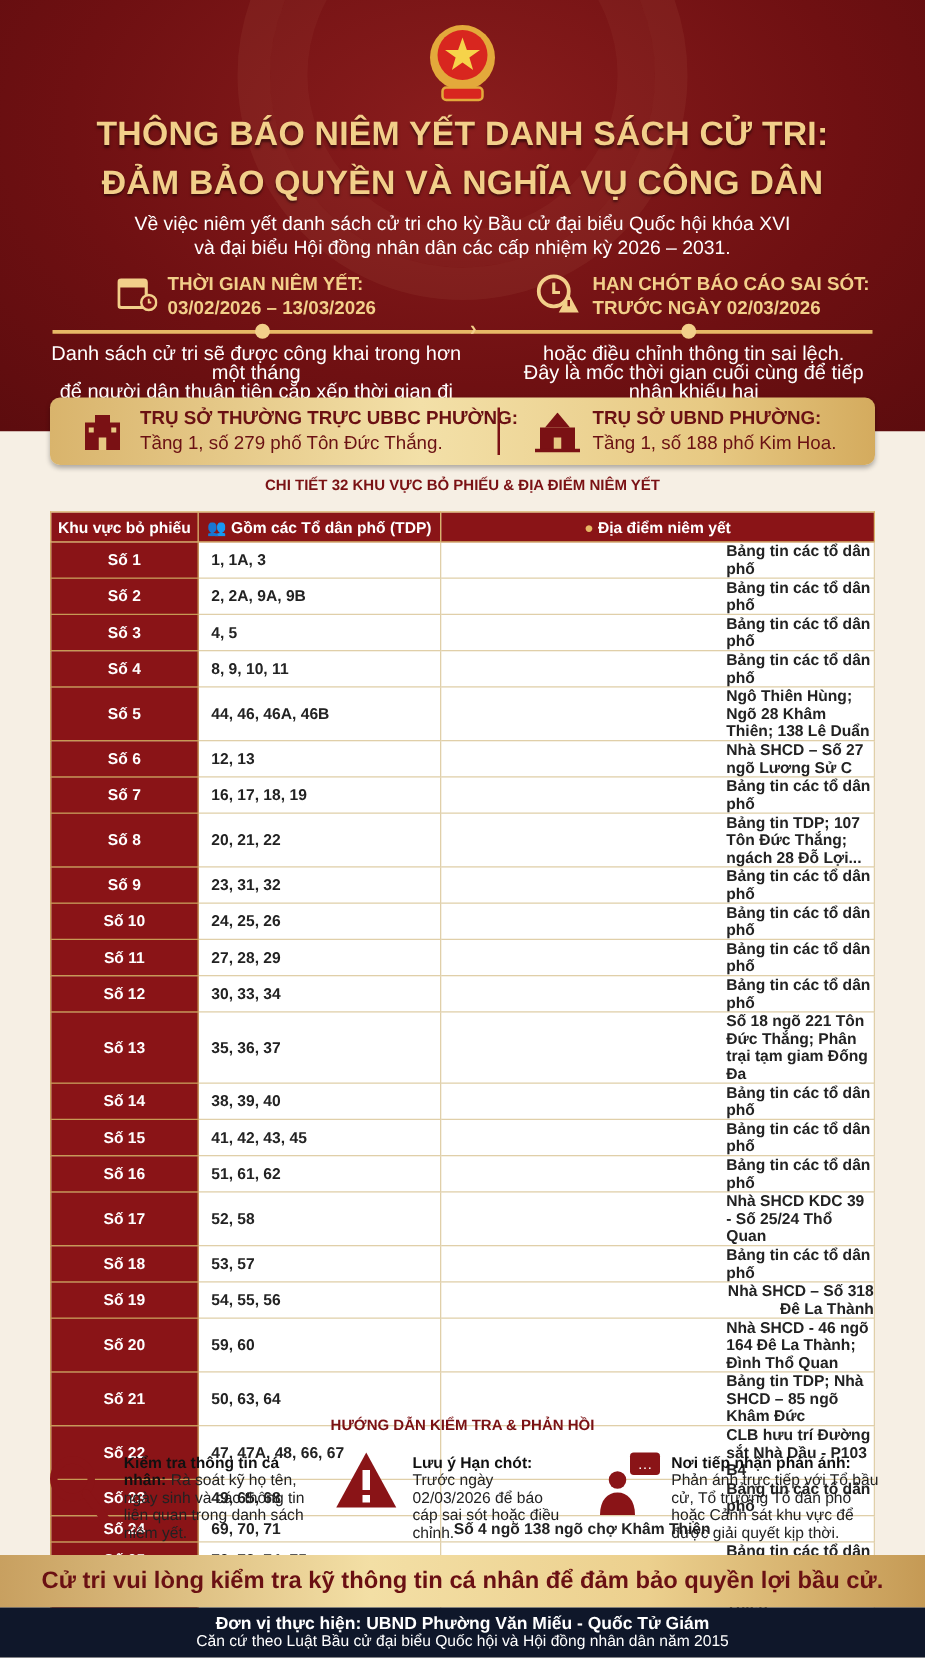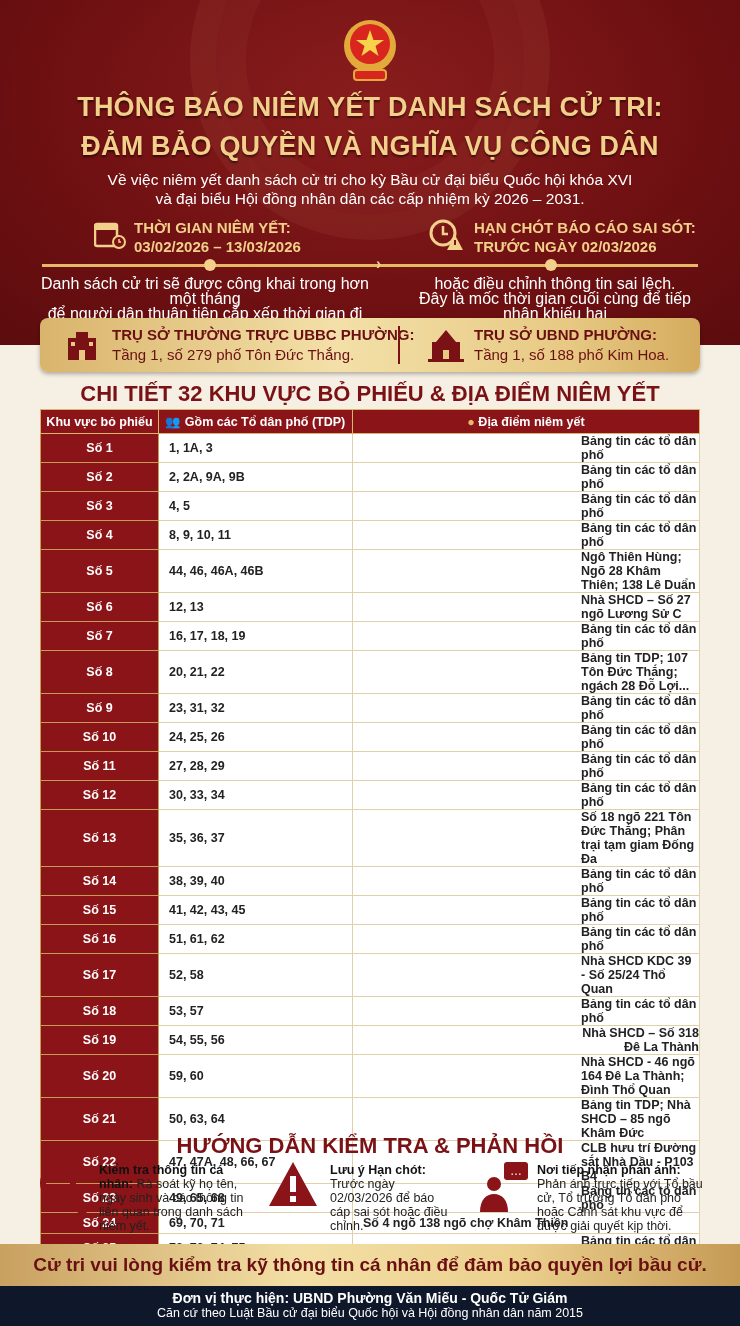--- a/index.html
+++ b/index.html
@@ -10,21 +10,21 @@
 .title{position:absolute;left:0;width:740px;text-align:center;color:#f2cf8a;font-weight:bold;font-size:27px;letter-spacing:0.2px;text-shadow:0 2px 2px rgba(0,0,0,.5)}
 .subtitle{position:absolute;left:0;width:740px;text-align:center;color:#fff;font-size:15.5px;line-height:20px}
 .meta-label{position:absolute;color:#f2cf8a;font-weight:bold;font-size:15px;line-height:19px}
 .ico{position:absolute;color:#f2cf8a}
 .timeline{position:absolute;left:42px;top:264px;width:656px;height:3px;background:#e7b866}
 .dot{position:absolute;top:259px;width:12px;height:12px;border-radius:50%;background:#f2cf8a}
 .note{position:absolute;color:#fff;font-size:16px;line-height:15px;text-align:center}
 .office{position:absolute;left:40px;top:318px;width:660px;height:54px;border-radius:8px;background:linear-gradient(90deg,#d9b46c,#f3e0a8 45%,#e7c983 80%,#d4ab5e);box-shadow:0 2px 4px rgba(0,0,0,.3)}
 .office .lbl{position:absolute;color:#6a1013;font-weight:bold;font-size:15px}
 .office .val{position:absolute;color:#6a1013;font-size:15px}
-.sec-title{position:absolute;left:0;width:740px;text-align:center;color:#7a1114;font-weight:bold;font-size:22px}
+.sec-title{position:absolute;left:0;width:740px;text-align:center;color:#7a1114;font-weight:bold;font-size:12px}
 table{position:absolute;left:40px;top:409px;width:660px;border-collapse:collapse;font-size:12.5px}
 th{background:#8a1417;color:#fff;height:24px;font-weight:bold;border:1px solid #d9b46c}
 td{height:21.3px;border:1px solid #e0cfa9;font-weight:bold;color:#222;background:#fff;padding-left:10px}
 td.k{background:#8a1417;color:#fff;text-align:center;padding:0;border-color:#c79a55}
 .guide{position:absolute;top:1163px;font-size:12.5px;line-height:14px;color:#222}
 .guide b{color:#111}
 .gico{position:absolute;color:#8a1417}
 .banner{position:absolute;left:0;top:1244px;width:740px;height:42px;background:linear-gradient(90deg,#c8a060,#f3dfa5 40%,#ecd08e 70%,#c59a55);text-align:center;color:#6a1013;font-weight:bold;font-size:19px;line-height:42px}
 .footer{position:absolute;left:0;top:1286px;width:740px;height:40px;background:#0f172a;text-align:center;color:#fff}
 </style>

